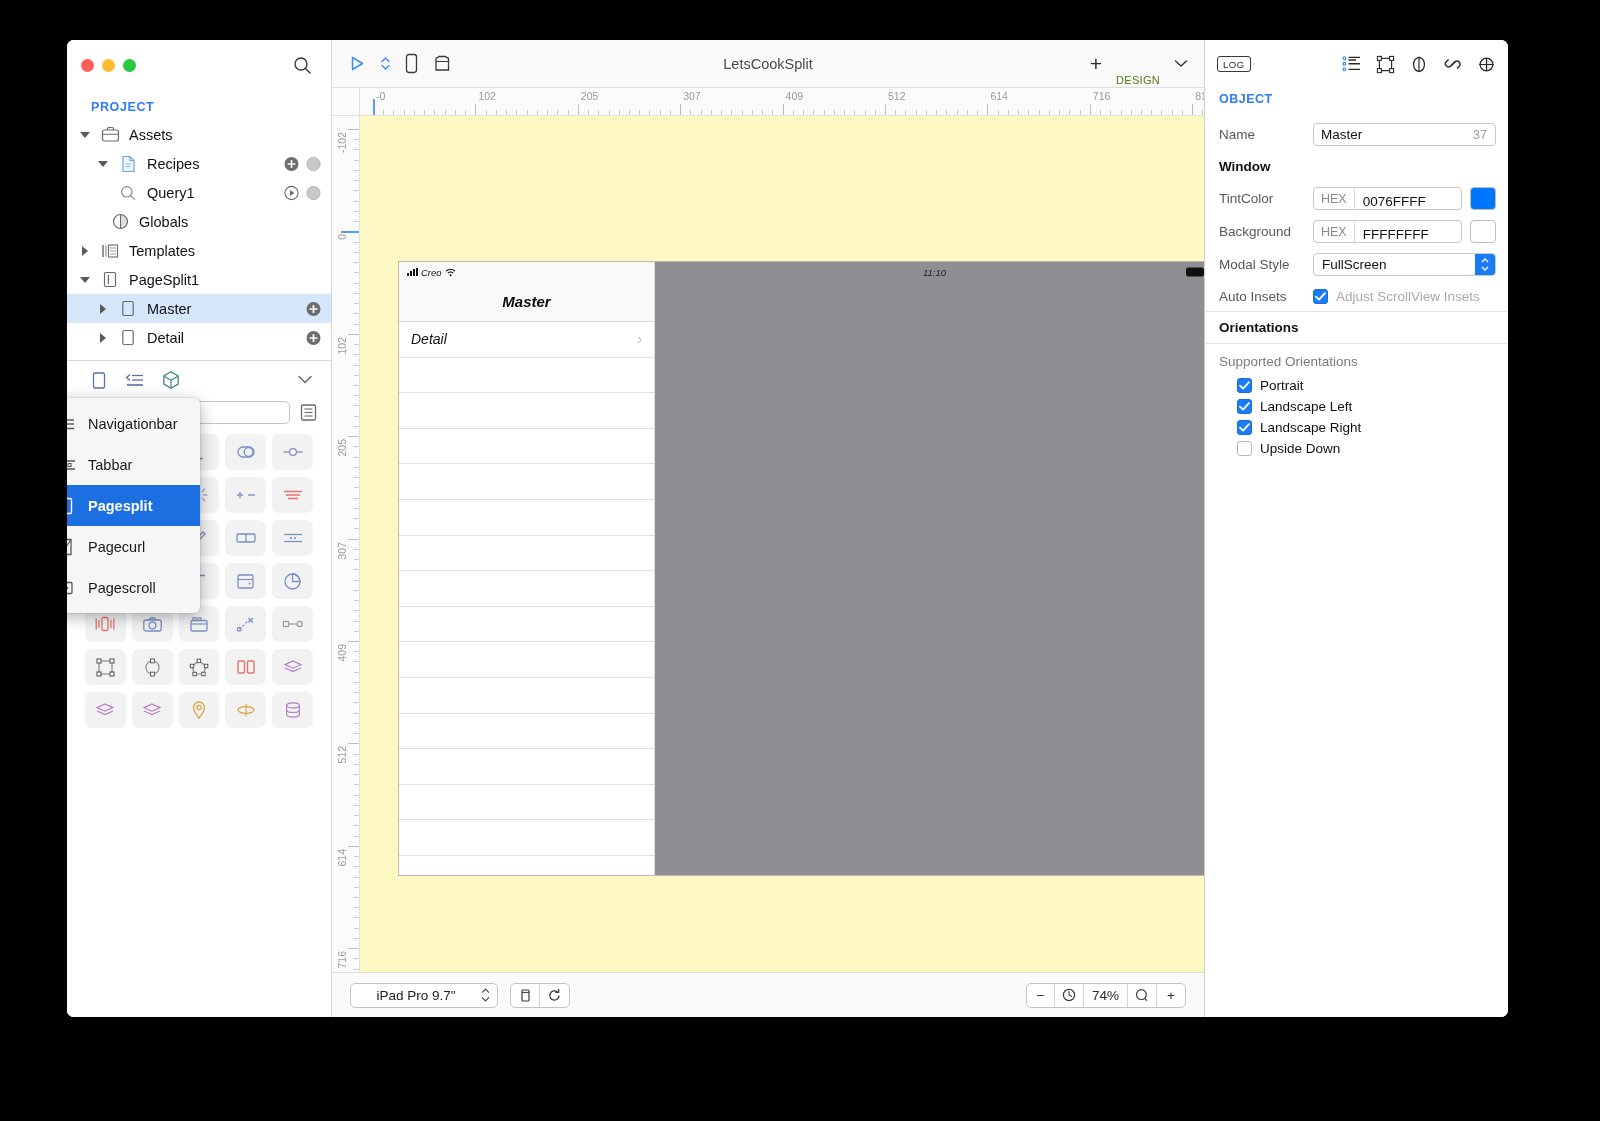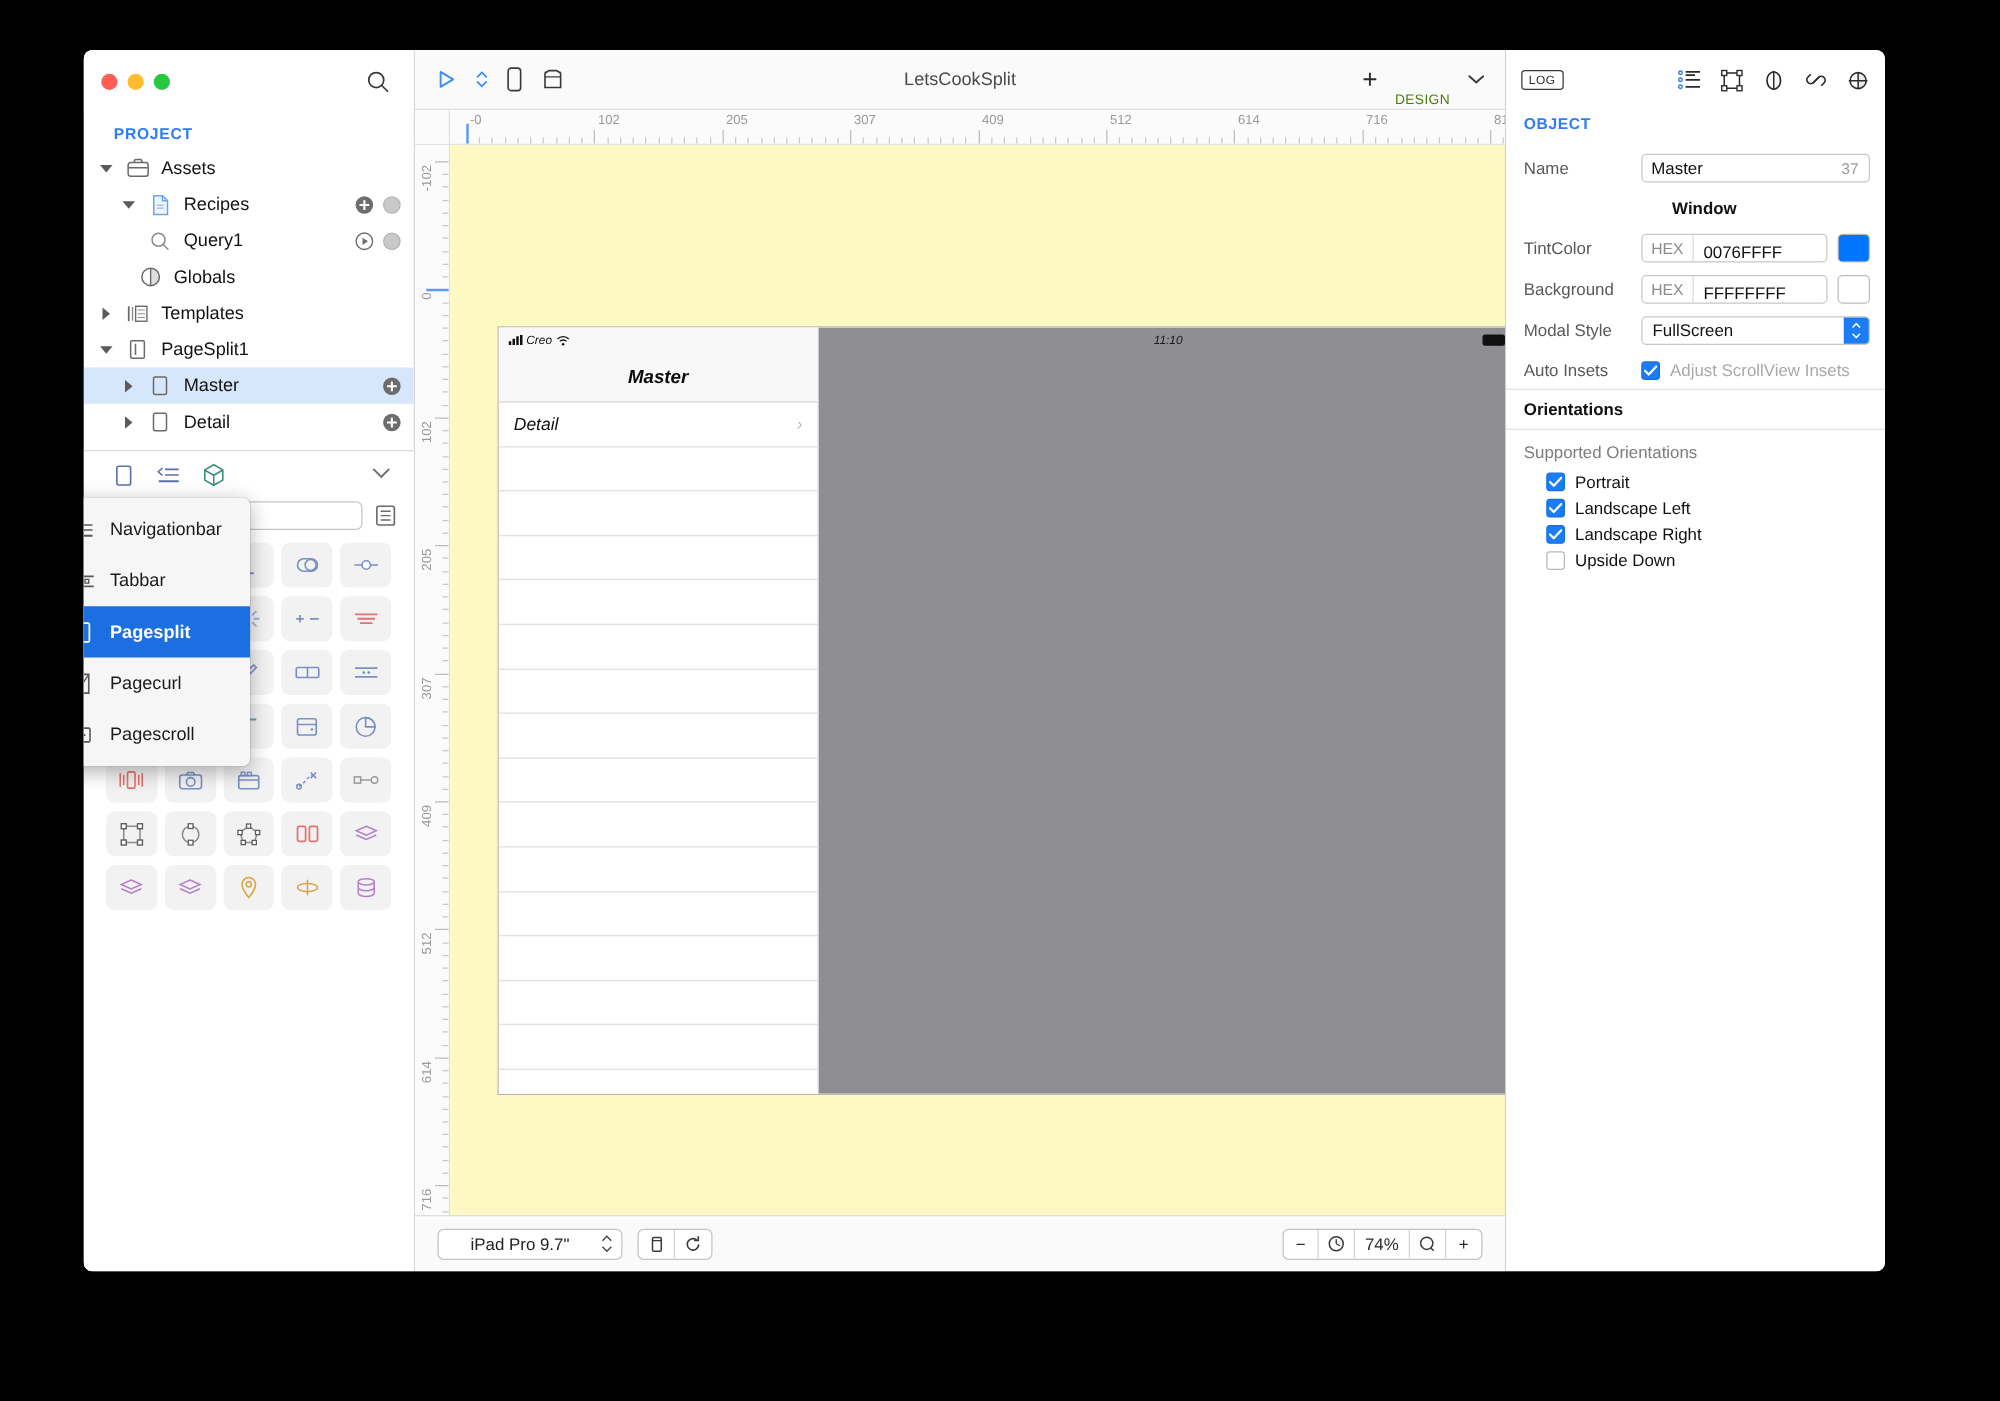--- a/index.html
+++ b/index.html
@@ -425,21 +425,21 @@
     color: #2f7cf6; font-weight: bold;
     font-size: 12.5px; letter-spacing: 0.5px;
     padding: 4px 0 12px 14px;
   }
   .ins-hdr {
     font-weight: bold; font-size: 13.5px; color: #111;
     padding: 8px 0 8px 14px;
     border-top: 1px solid #e3e3e3;
     border-bottom: 1px solid #e3e3e3;
   }
-  .ins-hdr.nb { border-bottom: 0; text-align: center; }
+  .ins-hdr.nb { border-bottom: 0; }
   .ins-row {
     display: flex; align-items: center;
     padding: 5px 12px 5px 14px;
     gap: 8px;
     min-height: 30px;
   }
   .ins-lbl { width: 86px; flex: 0 0 86px; color: #585858; }
   .field {
     flex: 1 1 auto;
     height: 23px;

